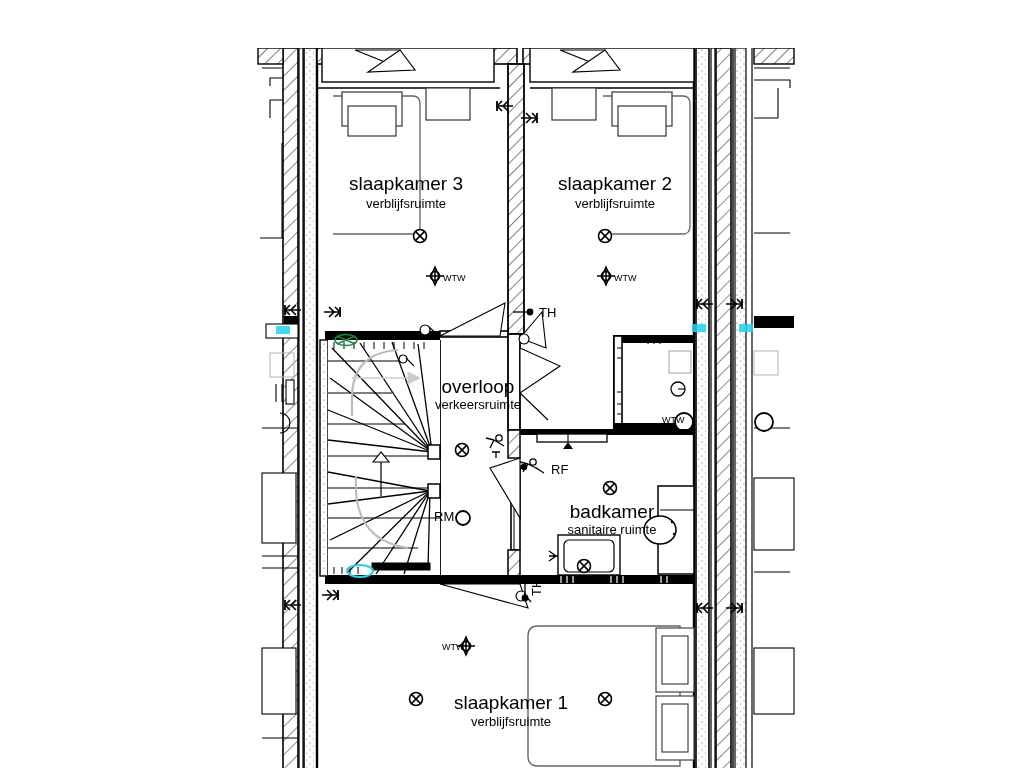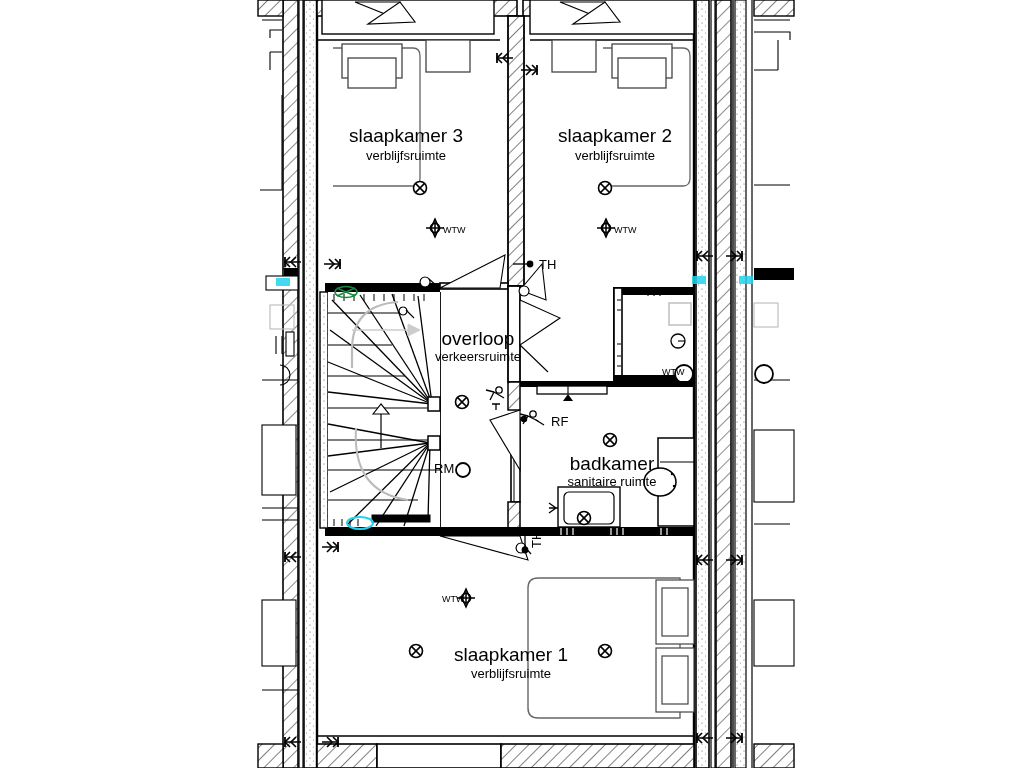--- a/index.html
+++ b/index.html
@@ -1,19 +1,19 @@
 <!DOCTYPE html>
 <html><head>
 <meta charset="utf-8">
 <title>Floor Plan</title>
 <style>
   html,body{margin:0;padding:0;background:#ffffff;}
   body{width:1024px;height:768px;overflow:hidden;
        font-family:"Liberation Sans","DejaVu Sans",sans-serif;}
-  #stage{position:relative;width:1024px;height:560px;background:#22c55e;}
+  #stage{position:relative;width:1024px;height:560px;background:#22c55e;margin-top:48px;}
   #stage svg{position:absolute;left:0;top:0;}
   .roomname{font-size:19px;fill:#000;text-anchor:middle;font-family:"Liberation Sans",sans-serif;}
   .roomsub{font-size:13px;fill:#000;text-anchor:middle;font-family:"Liberation Sans",sans-serif;}
   .tag{font-size:13px;fill:#000;font-family:"Liberation Sans",sans-serif;}
   .tagsm{font-size:9px;fill:#000;font-family:"Liberation Sans",sans-serif;}
 </style>
 </head>
 <body>
 
 <div id="stage">

